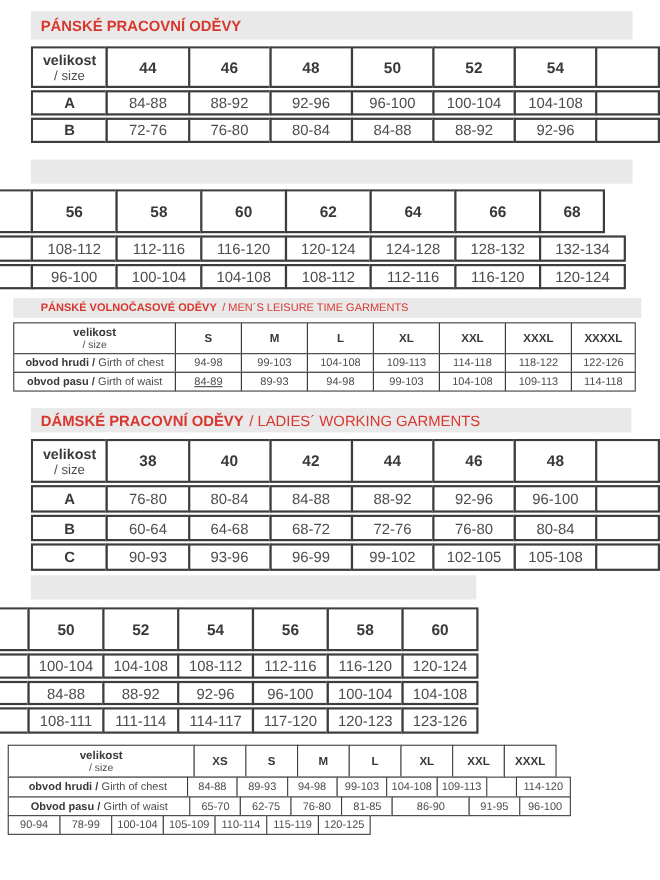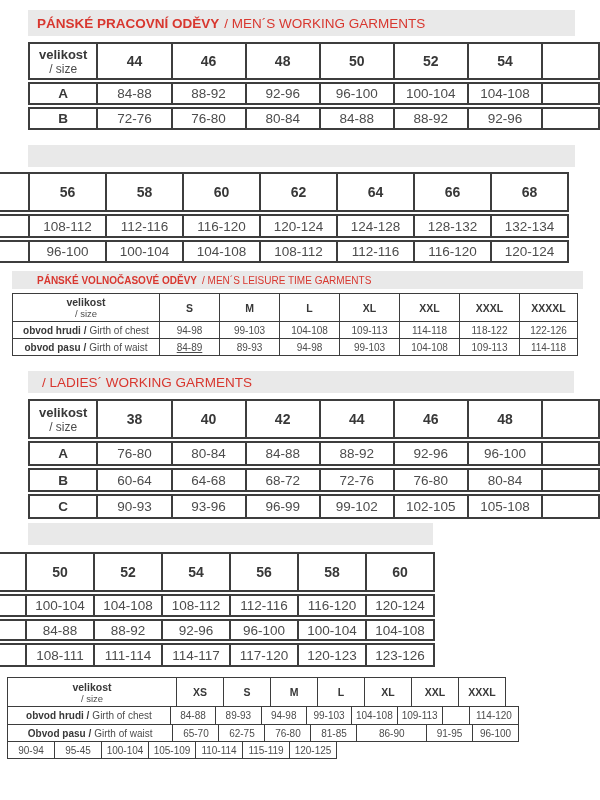--- a/index.html
+++ b/index.html
@@ -59,21 +59,20 @@
   .xt-small .corner-n{font-size:9.5px;color:#4c4c4c;line-height:11px;}
   .labwrap{white-space:nowrap;}
   .lb{font-weight:bold;color:#383838;}
   .ln{color:#4c4c4c;margin-left:3px;}
 </style>
 </head>
 <body>
 
 <div class="band" id="band1">
   <span class="title-cs">PÁNSKÉ PRACOVNÍ ODĚVY</span>
-  <span class="title-en">/ MEN´S WORKING GARMENTS</span>
 </div>
 
 <div class="twrap" id="t1-wrap">
     <div id="t1" class="xt xt-big">
       <div class="xrow">
         <div class="xcell" style="width: 74px; height: 38px;">
           <div class="corner-b">velikost</div>
           <div class="corner-n">/ size</div>
         </div>
         <div class="xcell hd" style="width: 80px; height: 38px;">44</div>
@@ -112,21 +111,21 @@
 <div class="twrap" id="t2-wrap">
     <div id="t2" class="xt xt-big">
       <div class="xrow">
         <div class="xcell" style="width: 74px; height: 40px;"></div>
         <div class="xcell hd" style="width: 79px; height: 40px;">56</div>
         <div class="xcell hd" style="width: 79px; height: 40px;">58</div>
         <div class="xcell hd" style="width: 79px; height: 40px;">60</div>
         <div class="xcell hd" style="width: 79px; height: 40px;">62</div>
         <div class="xcell hd" style="width: 79px; height: 40px;">64</div>
         <div class="xcell hd" style="width: 79px; height: 40px;">66</div>
-        <div class="xcell hd" style="width: 79px; height: 40px;">68</div>
+        <div class="xcell hd" style="width: 60px; height: 40px;">68</div>
       </div>
       <div class="xrow">
         <div class="xcell" style="width: 74px; height: 24px;"></div>
         <div class="xcell" style="width: 79px; height: 24px;">108-112</div>
         <div class="xcell" style="width: 79px; height: 24px;">112-116</div>
         <div class="xcell" style="width: 79px; height: 24px;">116-120</div>
         <div class="xcell" style="width: 79px; height: 24px;">120-124</div>
         <div class="xcell" style="width: 79px; height: 24px;">124-128</div>
         <div class="xcell" style="width: 79px; height: 24px;">128-132</div>
         <div class="xcell" style="width: 79px; height: 24px;">132-134</div>
@@ -185,20 +184,21 @@
         <div class="xcell" style="width: 61px; height: 18px;">94-98</div>
         <div class="xcell" style="width: 61px; height: 18px;">99-103</div>
         <div class="xcell" style="width: 61px; height: 18px;">104-108</div>
         <div class="xcell" style="width: 61px; height: 18px;">109-113</div>
         <div class="xcell" style="width: 59px; height: 18px;">114-118</div>
       </div>
     </div>
   </div>
 
 <div class="band" id="band4">
+  <span class="title-cs">DÁMSKÉ PRACOVNÍ ODĚVY</span>
   <span class="title-en">/ LADIES´ WORKING GARMENTS</span>
 </div>
 
 <div class="twrap" id="t4-wrap">
     <div id="t4" class="xt xt-big">
       <div class="xrow">
         <div class="xcell" style="width: 74px; height: 40px;">
           <div class="corner-b">velikost</div>
           <div class="corner-n">/ size</div>
         </div>
@@ -320,21 +320,21 @@
         <div class="xcell" style="width: 48px; height: 18px;">65-70</div>
         <div class="xcell" style="width: 48px; height: 18px;">62-75</div>
         <div class="xcell" style="width: 48px; height: 18px;">76-80</div>
         <div class="xcell" style="width: 48px; height: 18px;">81-85</div>
         <div class="xcell" style="width: 72px; height: 18px;">86-90</div>
         <div class="xcell" style="width: 48px; height: 18px;">91-95</div>
         <div class="xcell" style="width: 48px; height: 18px;">96-100</div>
       </div>
       <div class="xrow">
         <div class="xcell" style="width: 48px; height: 18px;">90-94</div>
-        <div class="xcell" style="width: 48px; height: 18px;">95-45</div>
+        <div class="xcell" style="width: 48px; height: 18px;">78-99</div>
         <div class="xcell" style="width: 48px; height: 18px;">100-104</div>
         <div class="xcell" style="width: 48px; height: 18px;">105-109</div>
         <div class="xcell" style="width: 48px; height: 18px;">110-114</div>
         <div class="xcell" style="width: 48px; height: 18px;">115-119</div>
         <div class="xcell" style="width: 48px; height: 18px;">120-125</div>
       </div>
     </div>
   </div>
 
 </body></html>

